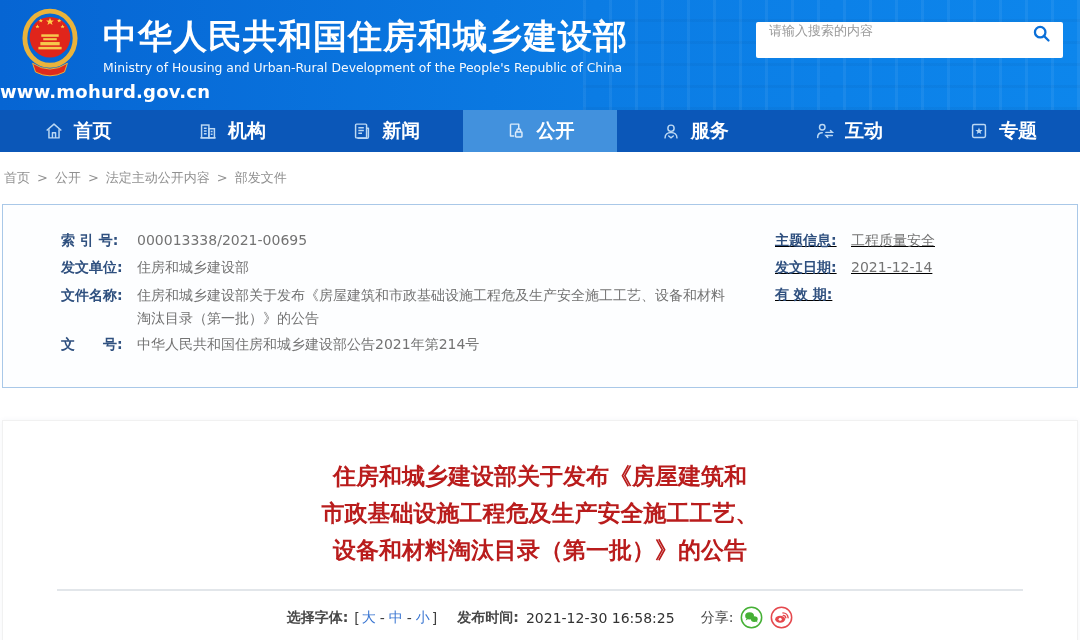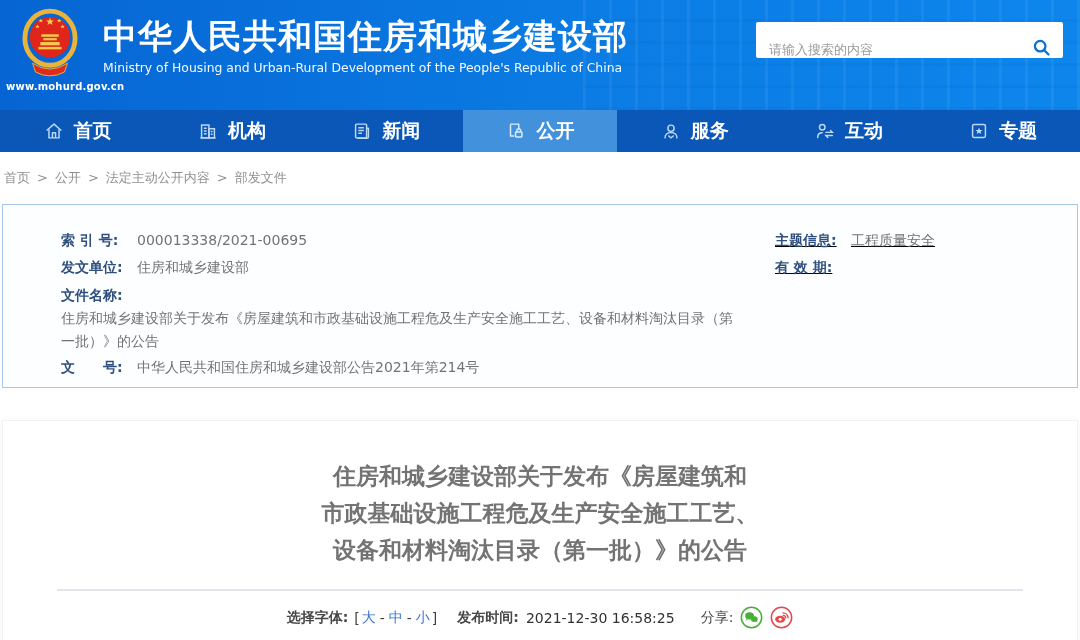--- a/index.html
+++ b/index.html
@@ -10,26 +10,26 @@
   }
   
   .banner{position:relative;height:110px;
     background:linear-gradient(90deg,#0665d3 0%,#0b7ce4 55%,#0d86ec 100%);}
   .banner::after{content:"";position:absolute;right:0;top:0;width:46%;height:100%;
     background:
       repeating-linear-gradient(90deg,rgba(255,255,255,.06) 0 3px,transparent 3px 26px),
       repeating-linear-gradient(0deg,rgba(0,40,90,.05) 0 3px,transparent 3px 22px);
     pointer-events:none;}
   .emblem{position:absolute;left:21px;top:7px;width:58px;height:72px;}
-  .site-url{position:absolute;left:6px;top:81px;color:#fff;font-weight:bold;font-size:10px;letter-spacing:.2px;}
+  .site-url{position:absolute;left:0;top:81px;color:#fff;font-weight:bold;font-size:18px;letter-spacing:.2px;}
   .banner-titles{position:absolute;left:103px;top:15px;color:#fff;}
   .banner-title{font-size:34px;font-weight:bold;letter-spacing:1px;line-height:42px;}
   .banner-sub{font-size:12.4px;margin-top:3px;opacity:.96;}
   .search{position:absolute;right:17px;top:22px;width:307px;height:36px;background:#fff;
-    border-radius:2px;display:flex;align-items:flex-end;padding:0 11px;box-sizing:border-box;z-index:2;}
+    border-radius:2px;display:flex;align-items:flex-start;padding:0 11px;box-sizing:border-box;z-index:2;}
   .search input{border:none;outline:none;flex:1;font-size:13px;color:#555;background:transparent;}
   .search input::placeholder{color:#9a9a9a;}
   .search-icon{width:22px;height:22px;display:flex;align-items:center;justify-content:center;cursor:pointer;}
   
   .nav{display:flex;height:42px;background:#0b57b8;}
   .nav-item{flex:1;display:flex;align-items:center;justify-content:center;gap:9px;
     color:#fff;font-size:19px;font-weight:bold;cursor:pointer;}
   .nav-item.active{background:#4291dd;}
   .nicon{width:22px;height:22px;display:flex;align-items:center;}
   .nicon svg{width:22px;height:22px;}
@@ -37,27 +37,27 @@
   .breadcrumb{height:51px;display:flex;align-items:center;padding-left:4px;
     font-size:13px;color:#909090;gap:7px;background:#fff;}
   .crumb{cursor:pointer;}
   
   .meta-card{margin:1px 2px 0;height:184px;box-sizing:border-box;
     border:1px solid #a9c8e8;background:#fdfeff;display:flex;
     padding:25px 0 0 58px;gap:8px;}
   .meta-left{width:706px;flex-shrink:0;}
   .meta-right{flex:1;text-decoration:underline;}
   .meta-row{display:flex;margin-bottom:7px;font-size:14px;line-height:20px;}
-  .meta-row.tall{line-height:23px;margin-bottom:4px;flex-direction:column;}
+  .meta-row.tall{line-height:23px;margin-bottom:4px;}
   .meta-label{color:#2f507f;font-weight:bold;white-space:pre;width:76px;flex-shrink:0;}
   .meta-value{color:#737373;padding-right:30px;}
   
   .article-card{margin:32px 2px 0;background:#fff;border:1px solid #f1f1f1;border-bottom:none;
     box-shadow:0 0 5px rgba(60,90,130,.06);height:230px;padding-top:37px;box-sizing:content-box;}
-  .article-title{text-align:center;font-size:23px;font-weight:bold;color:#737373;line-height:37px;font-family:Liberation Serif, serif;}
+  .article-title{text-align:center;font-size:23px;font-weight:bold;color:#b91c1c;line-height:37px;font-family:Liberation Serif, serif;}
   .divider{margin:20px 54px 0;border:none;border-top:2px solid #e2e6ea;}
   .article-meta{margin-top:15px;display:flex;justify-content:center;align-items:center;
     font-size:14px;color:#474747;}
   .fs-label{font-weight:bold;}
   .fs-group{margin-left:6px;color:#3f3f3f;display:flex;align-items:center;}
   .fs-size{color:#3a76d2;cursor:pointer;margin:0 2px;}
   .fs-dash{margin:0 2px;}
   .pub-label{margin-left:20px;font-weight:bold;}
   .pub-value{margin-left:7px;color:#323232;font-weight:400;}
   .share-label{margin-left:26px;}
@@ -200,20 +200,24 @@
       <span class="meta-label">文　　号:</span>
       <span class="meta-value">中华人民共和国住房和城乡建设部公告2021年第214号</span>
     </div>
   </div>
   <div class="meta-right">
     <div class="meta-row">
       <span class="meta-label">主题信息:</span>
       <span class="meta-value">工程质量安全</span>
     </div>
     <div class="meta-row">
+      <span class="meta-label">发文日期:</span>
+      <span class="meta-value">2021-12-14</span>
+    </div>
+    <div class="meta-row">
       <span class="meta-label">有 效 期:</span>
       <span class="meta-value"></span>
     </div>
   </div>
 </div>
 
 <div class="article-card">
   <div class="article-title">
     <div>住房和城乡建设部关于发布《房屋建筑和</div>
     <div>市政基础设施工程危及生产安全施工工艺、</div>

